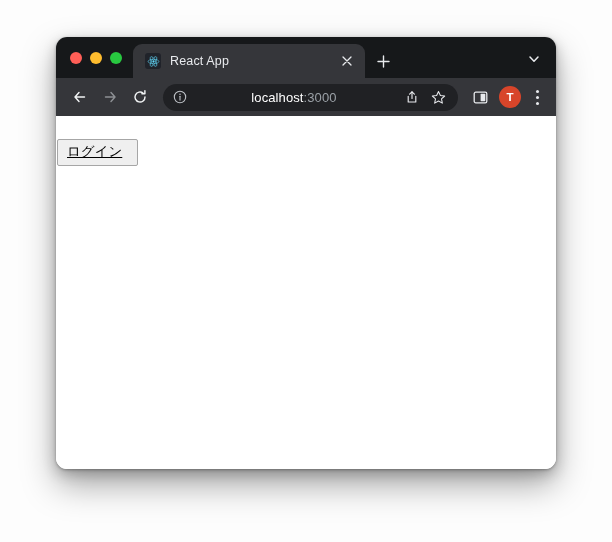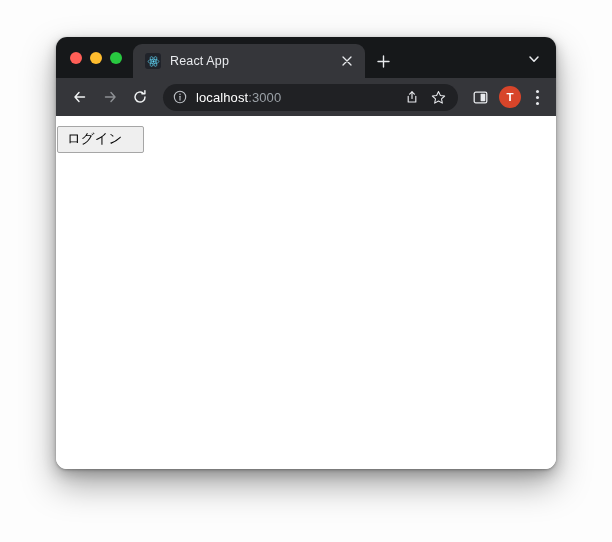--- a/index.html
+++ b/index.html
@@ -128,20 +128,21 @@
 
   
   #toolbar {
     height: 38px;
     background: #35363a;
     display: flex;
     align-items: center;
     padding: 0 8px 0 10px;
     gap: 2px;
     flex: none;
+    text-align: center;
   }
 
   .nav-button {
     width: 28px; height: 28px;
     display: flex;
     align-items: center;
     justify-content: center;
     border-radius: 50%;
     flex: none;
   }
@@ -239,30 +240,31 @@
 
   #page-status-text {
     font-size: 15px;
     color: #000000;
     line-height: 1.25;
     padding: 1px 0 0 1px;
     font-family: "DejaVu Sans", "Liberation Sans", sans-serif;
   }
 
   #login-button {
-    margin-top: 10px;
+    margin-top: 23px;
     margin-left: 1px;
     font-family: "DejaVu Sans", "Liberation Sans", sans-serif;
     font-size: 13.5px;
     color: #000000;
     background: #efefef;
     border: 1px solid #a6a6a6;
     border-radius: 2px;
-    padding: 4px 21px 5px 9px;
+    padding: 4px 15px 5px 9px;
     line-height: 1.15;
+    text-decoration: underline;
   }
 </style>
 </head>
 <body>
 
 <div id="browser-window">
 
   <div id="titlebar">
 
     <div id="traffic-lights">

